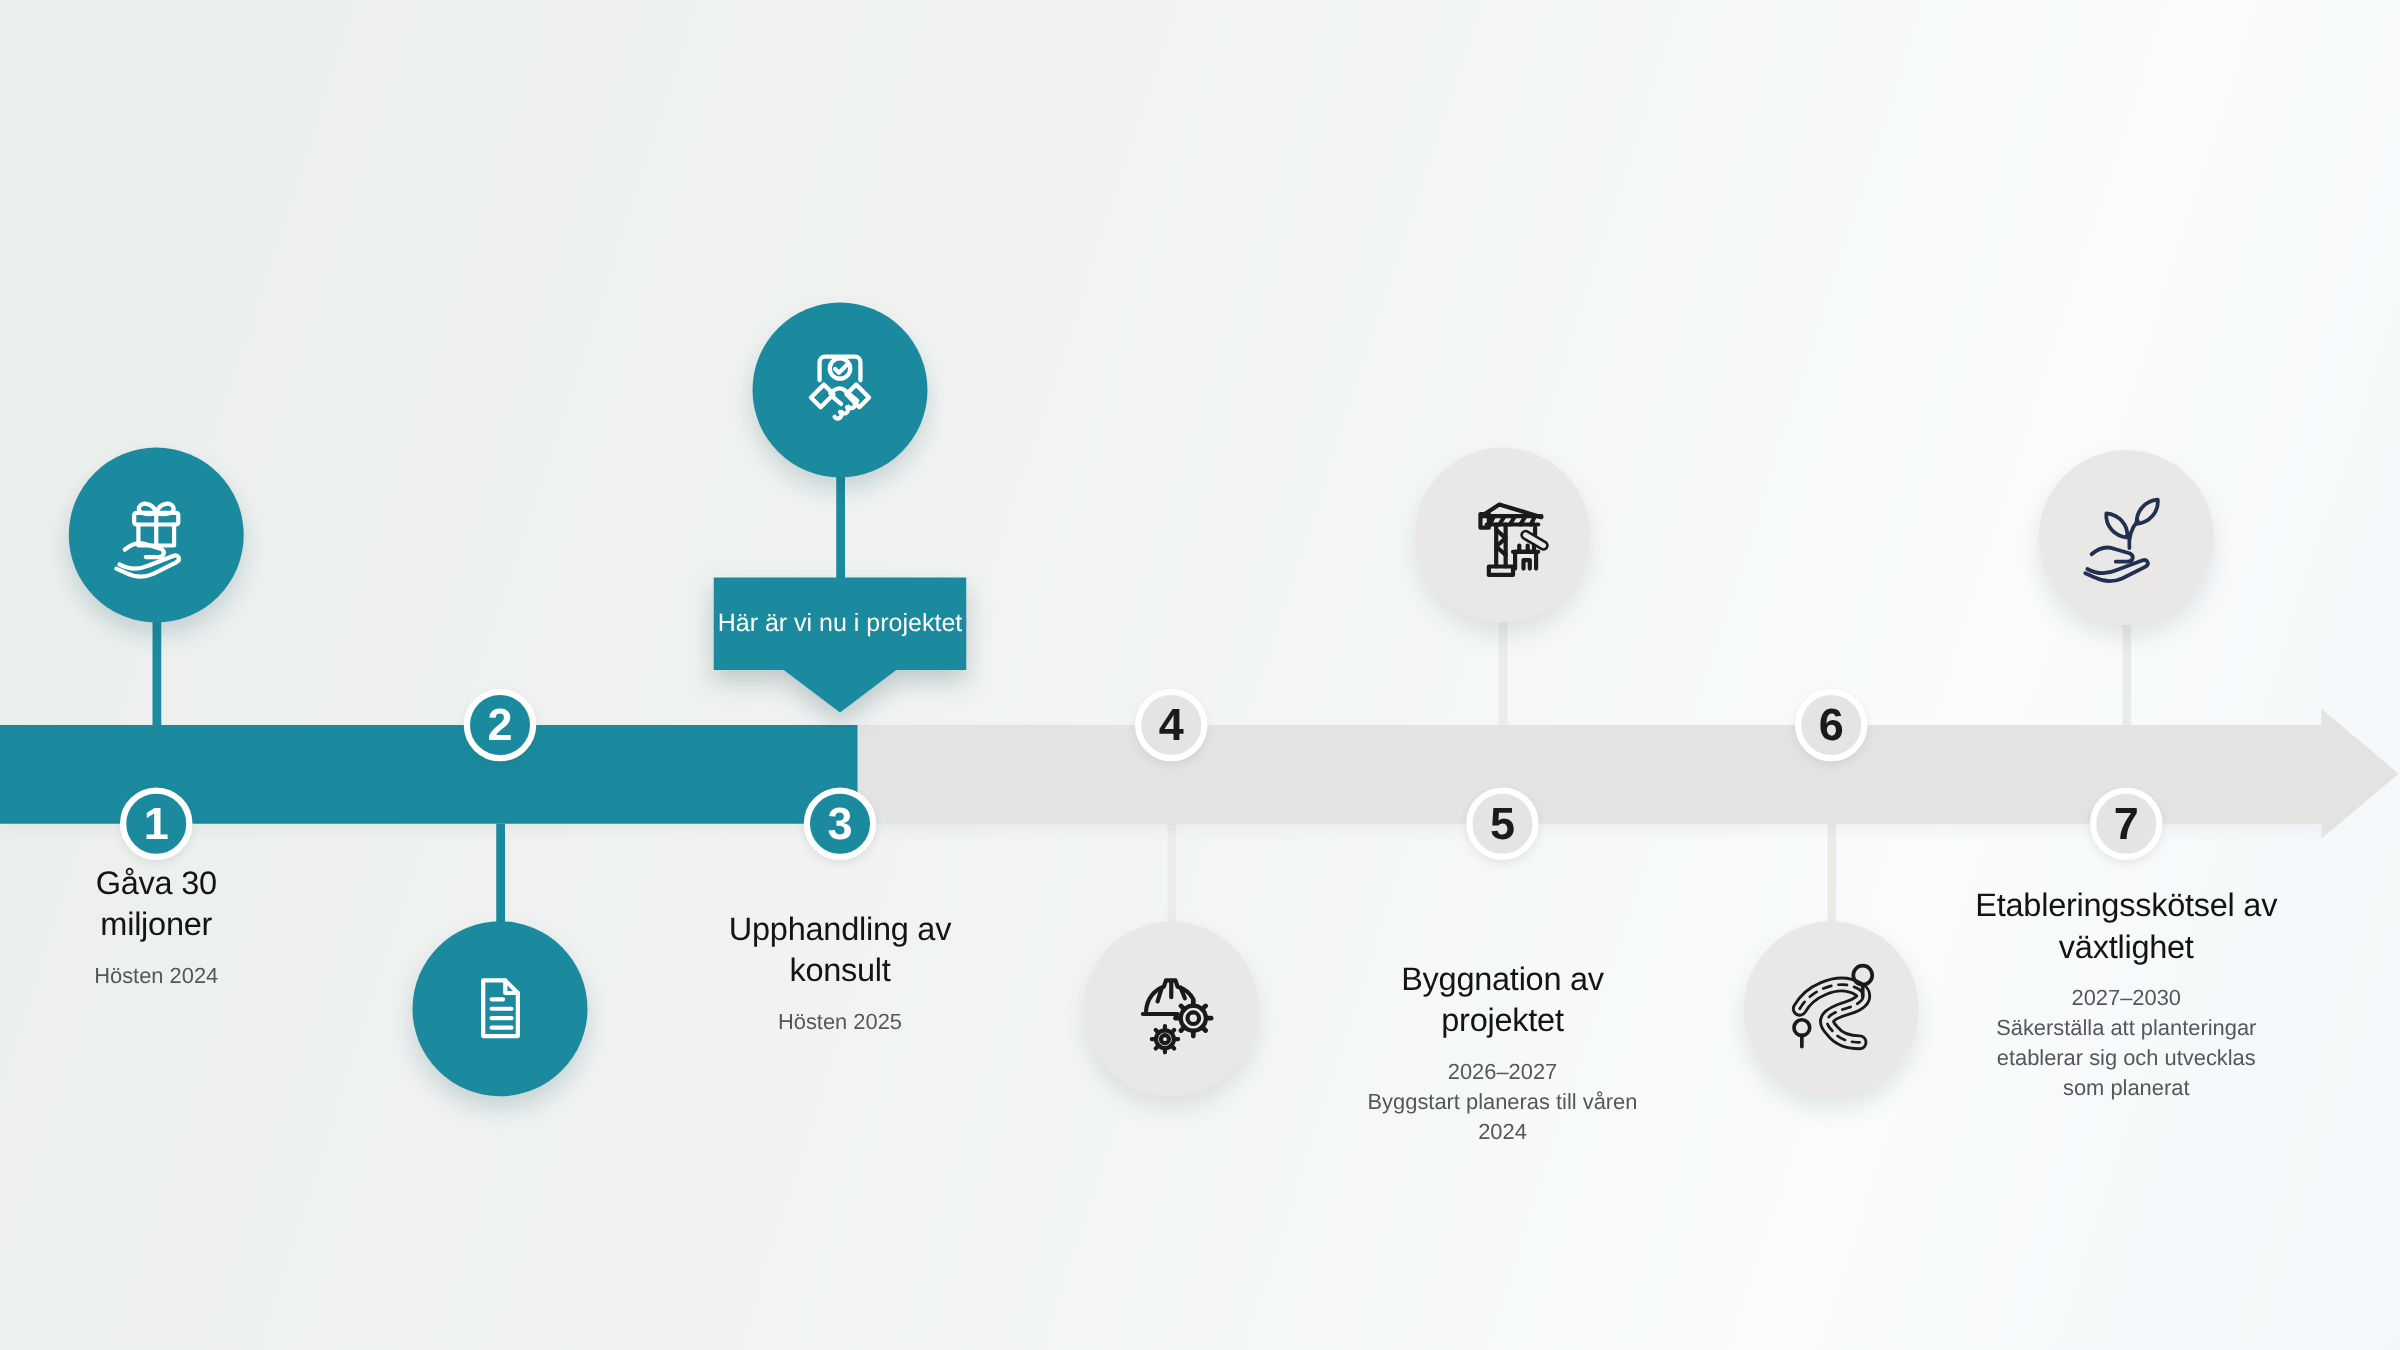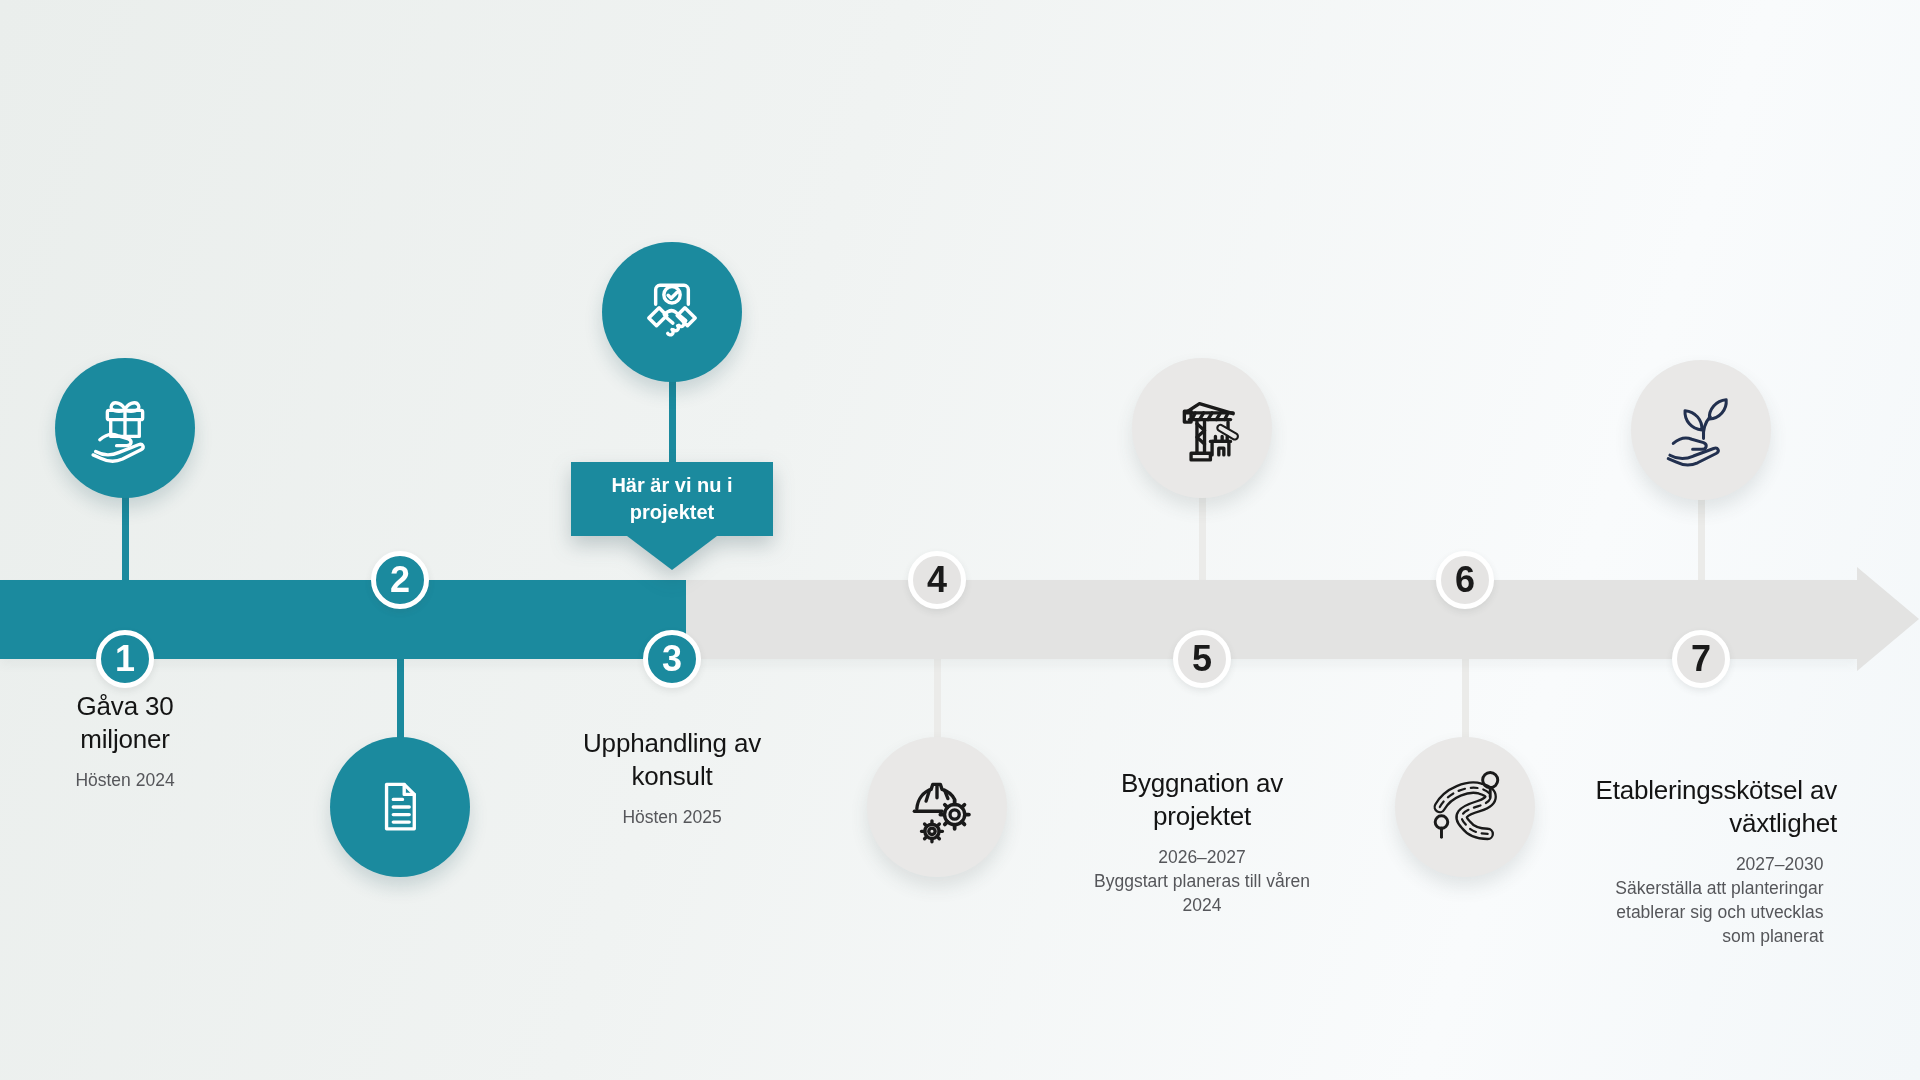--- a/index.html
+++ b/index.html
@@ -13,21 +13,21 @@
   
   .bar-gray{position:absolute;left:0;top:580px;width:1858px;height:79px;background:#e3e3e2;z-index:2;box-shadow:0 6px 10px rgba(60,70,70,.05);}
   .bar-arrow{position:absolute;left:1857px;top:567px;width:0;height:0;z-index:2;
     border-top:52px solid transparent;border-bottom:52px solid transparent;border-left:62px solid #e3e3e2;}
   .bar-teal{position:absolute;left:0;top:580px;width:686px;height:79px;background:#1b8a9e;z-index:2;}
 
   
   .callout{position:absolute;left:571px;top:462px;width:202px;height:74px;background:#1b8a9e;z-index:6;
     display:flex;align-items:center;justify-content:center;text-align:center;
     filter:drop-shadow(0 9px 10px rgba(40,70,80,.25));}
-  .callout-text{color:#ffffff;font-weight:700;font-size:20px;line-height:27px;padding:0 2px;}
+  .callout-text{color:#ffffff;font-weight:400;font-size:20px;line-height:27px;padding:0 2px;}
   .callout::after{content:"";position:absolute;top:100%;left:50%;margin-left:-45px;width:0;height:0;
     border-left:45px solid transparent;border-right:45px solid transparent;border-top:34px solid #1b8a9e;}
 
   
   .milestone{position:absolute;left:0;top:0;width:0;height:0;}
   .m1{--cx:125px;} .m2{--cx:400px;} .m3{--cx:672px;} .m4{--cx:937px;}
   .m5{--cx:1202px;} .m6{--cx:1465px;} .m7{--cx:1701px;}
 
   .connector{position:absolute;left:calc(var(--cx) - 3.5px);width:7px;z-index:1;}
   .icon-above .connector{top:488px;height:94px;}
@@ -47,21 +47,21 @@
 
   .badge{position:absolute;left:calc(var(--cx) - 29px);width:58px;height:58px;border-radius:50%;
     border:5px solid #ffffff;box-sizing:border-box;display:flex;align-items:center;justify-content:center;
     font-weight:700;font-size:36px;z-index:5;box-shadow:0 3px 7px rgba(60,70,70,.10);}
   .icon-above .badge{top:630px;}   
   .icon-below .badge{top:551px;}   
   .theme-teal .badge{background:#1b8a9e;color:#ffffff;}
   .theme-gray .badge{background:#e5e4e3;color:#1a1a1a;}
 
   .text{position:absolute;left:calc(var(--cx) - 150px);width:300px;text-align:center;z-index:3;}
-  .m1 .text{top:690px;} .m3 .text{top:727px;} .m5 .text{top:727px;} .m7 .text{top:774px;text-align:right;}
+  .m1 .text{top:690px;} .m3 .text{top:727px;} .m5 .text{top:727px;} .m7 .text{top:708px;}
   .title{font-weight:400;font-size:26px;line-height:33px;color:#141414;margin:0 auto 12px;letter-spacing:-.2px;}
   .sub{font-size:17.5px;line-height:24px;color:#55565a;margin:0 auto;}
   .m1 .title{max-width:160px;} .m3 .title{max-width:230px;}
   .m5 .title{max-width:230px;margin-top:40px;} .m7 .title{max-width:272px;}
   .m5 .sub{max-width:250px;} .m7 .sub{max-width:245px;}
 
   svg{display:block;}
 </style>
 </head>
 <body>

